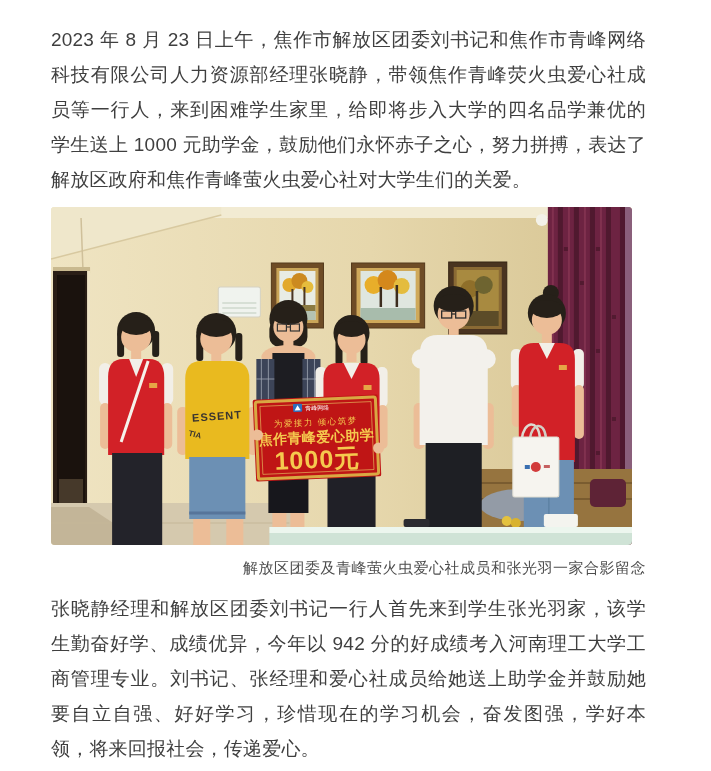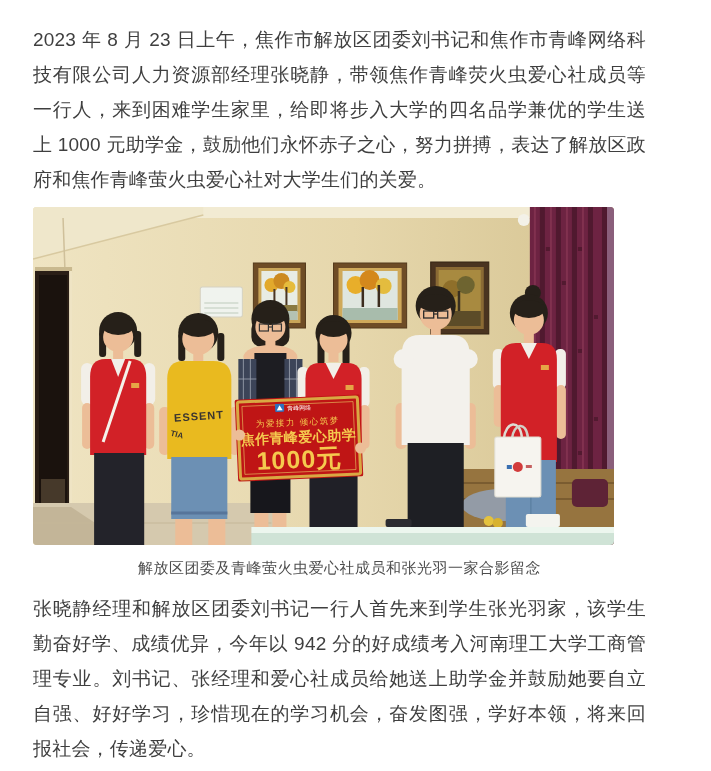--- a/index.html
+++ b/index.html
@@ -1,33 +1,33 @@
 <!DOCTYPE html>
 <html><head>
 <meta charset="utf-8">
 <style>
   html,body{margin:0;padding:0;background:#ffffff;}
   body{
     width:711px;height:771px;overflow:hidden;
     font-family:"Liberation Sans","DejaVu Sans",sans-serif;
   }
-  .page{width:711px;box-sizing:border-box;padding:22px 65px 0 33px;background:#fff;}
+  .page{width:711px;box-sizing:border-box;padding:22px 65px 0 51px;background:#fff;}
   .para{
     margin:0;color:#3f3f3f;font-size:19px;line-height:35px;
     text-align:justify;letter-spacing:0.2px;
   }
   .para.second{margin-top:13px;}
   figure{margin:10px 0 0 0;padding:0;}
   .photo-frame{
     width:581px;height:338px;border-radius:4px;overflow:hidden;
     background:#e6d7ac;position:relative;
   }
   .photo-frame svg{display:block;width:581px;height:338px;}
   figcaption{
-    margin-top:12px;text-align:center;color:#4d4d4d;font-size:15px;
+    margin-top:12px;text-align:right;color:#4d4d4d;font-size:15px;
     letter-spacing:0.5px;line-height:21px;
   }
   text{font-family:"Liberation Sans","DejaVu Sans",sans-serif;}
 </style>
 </head>
 <body>
 
 <div class="page">
 
   <p class="para">2023 年 8 月 23 日上午，焦作市解放区团委刘书记和焦作市青峰网络科技有限公司人力资源部经理张晓静，带领焦作青峰荧火虫爱心社成员等一行人，来到困难学生家里，给即将步入大学的四名品学兼优的学生送上 1000 元助学金，鼓励他们永怀赤子之心，努力拼搏，表达了解放区政府和焦作青峰萤火虫爱心社对大学生们的关爱。</p>

